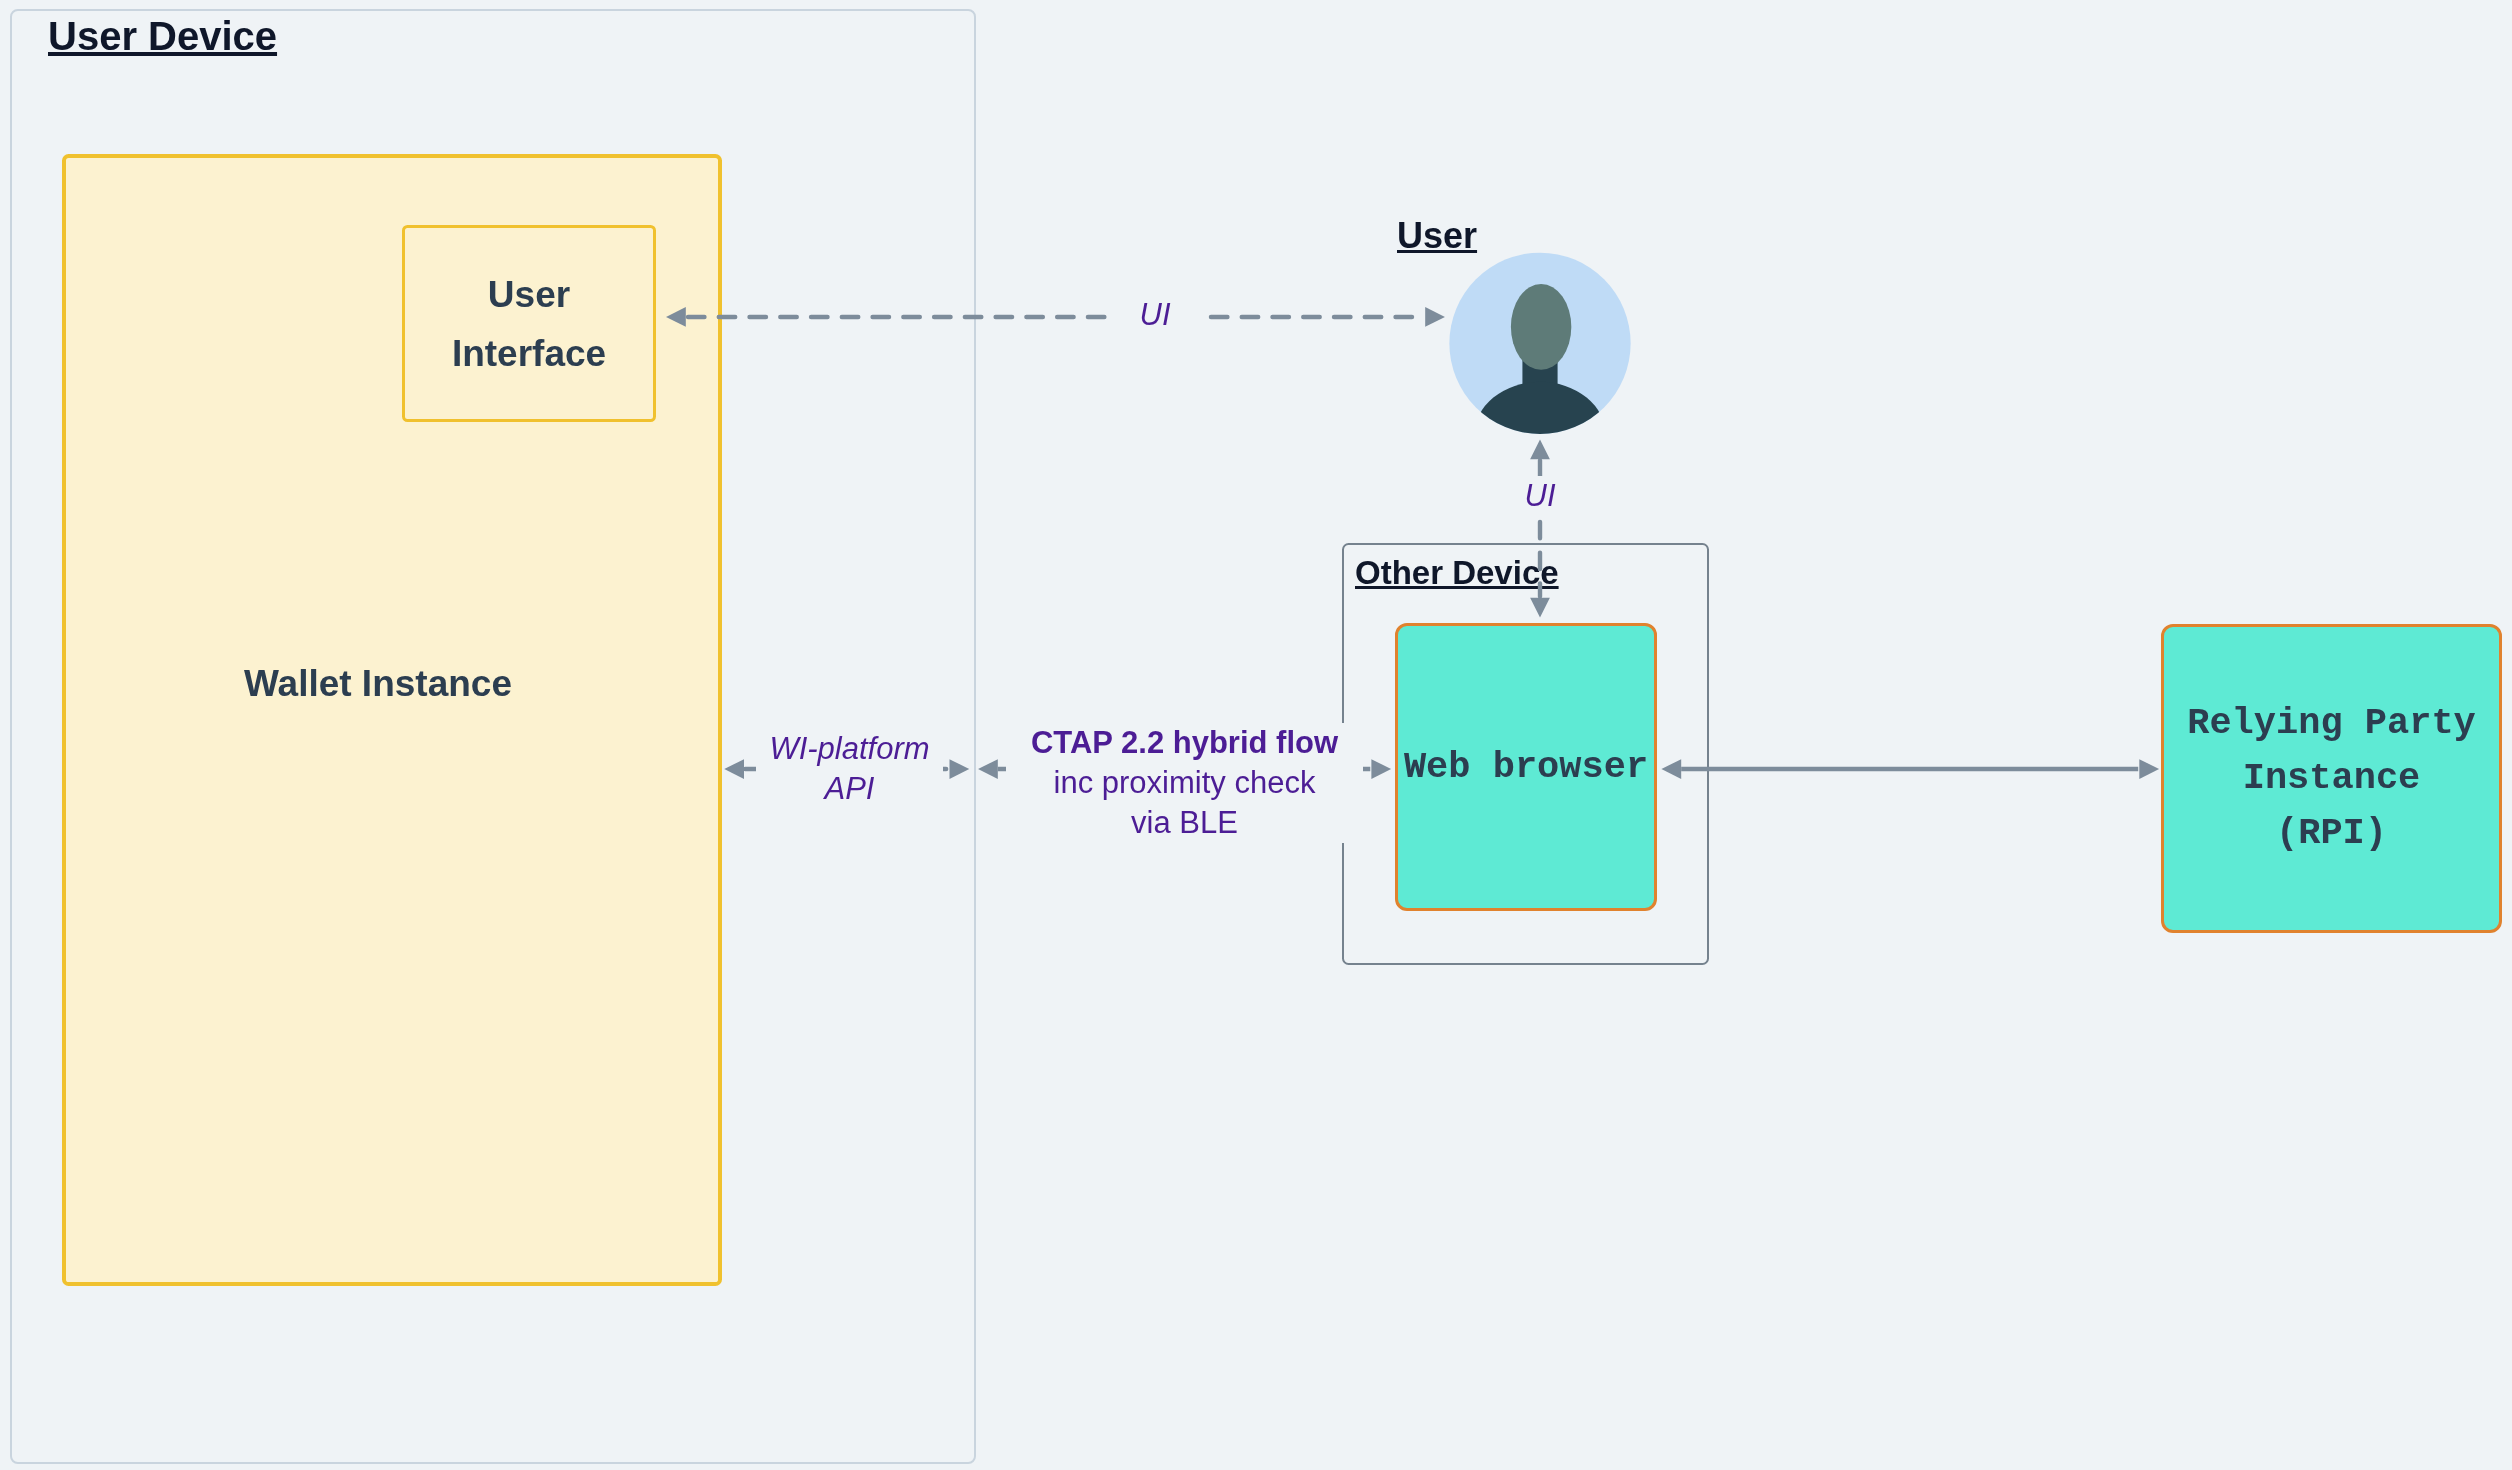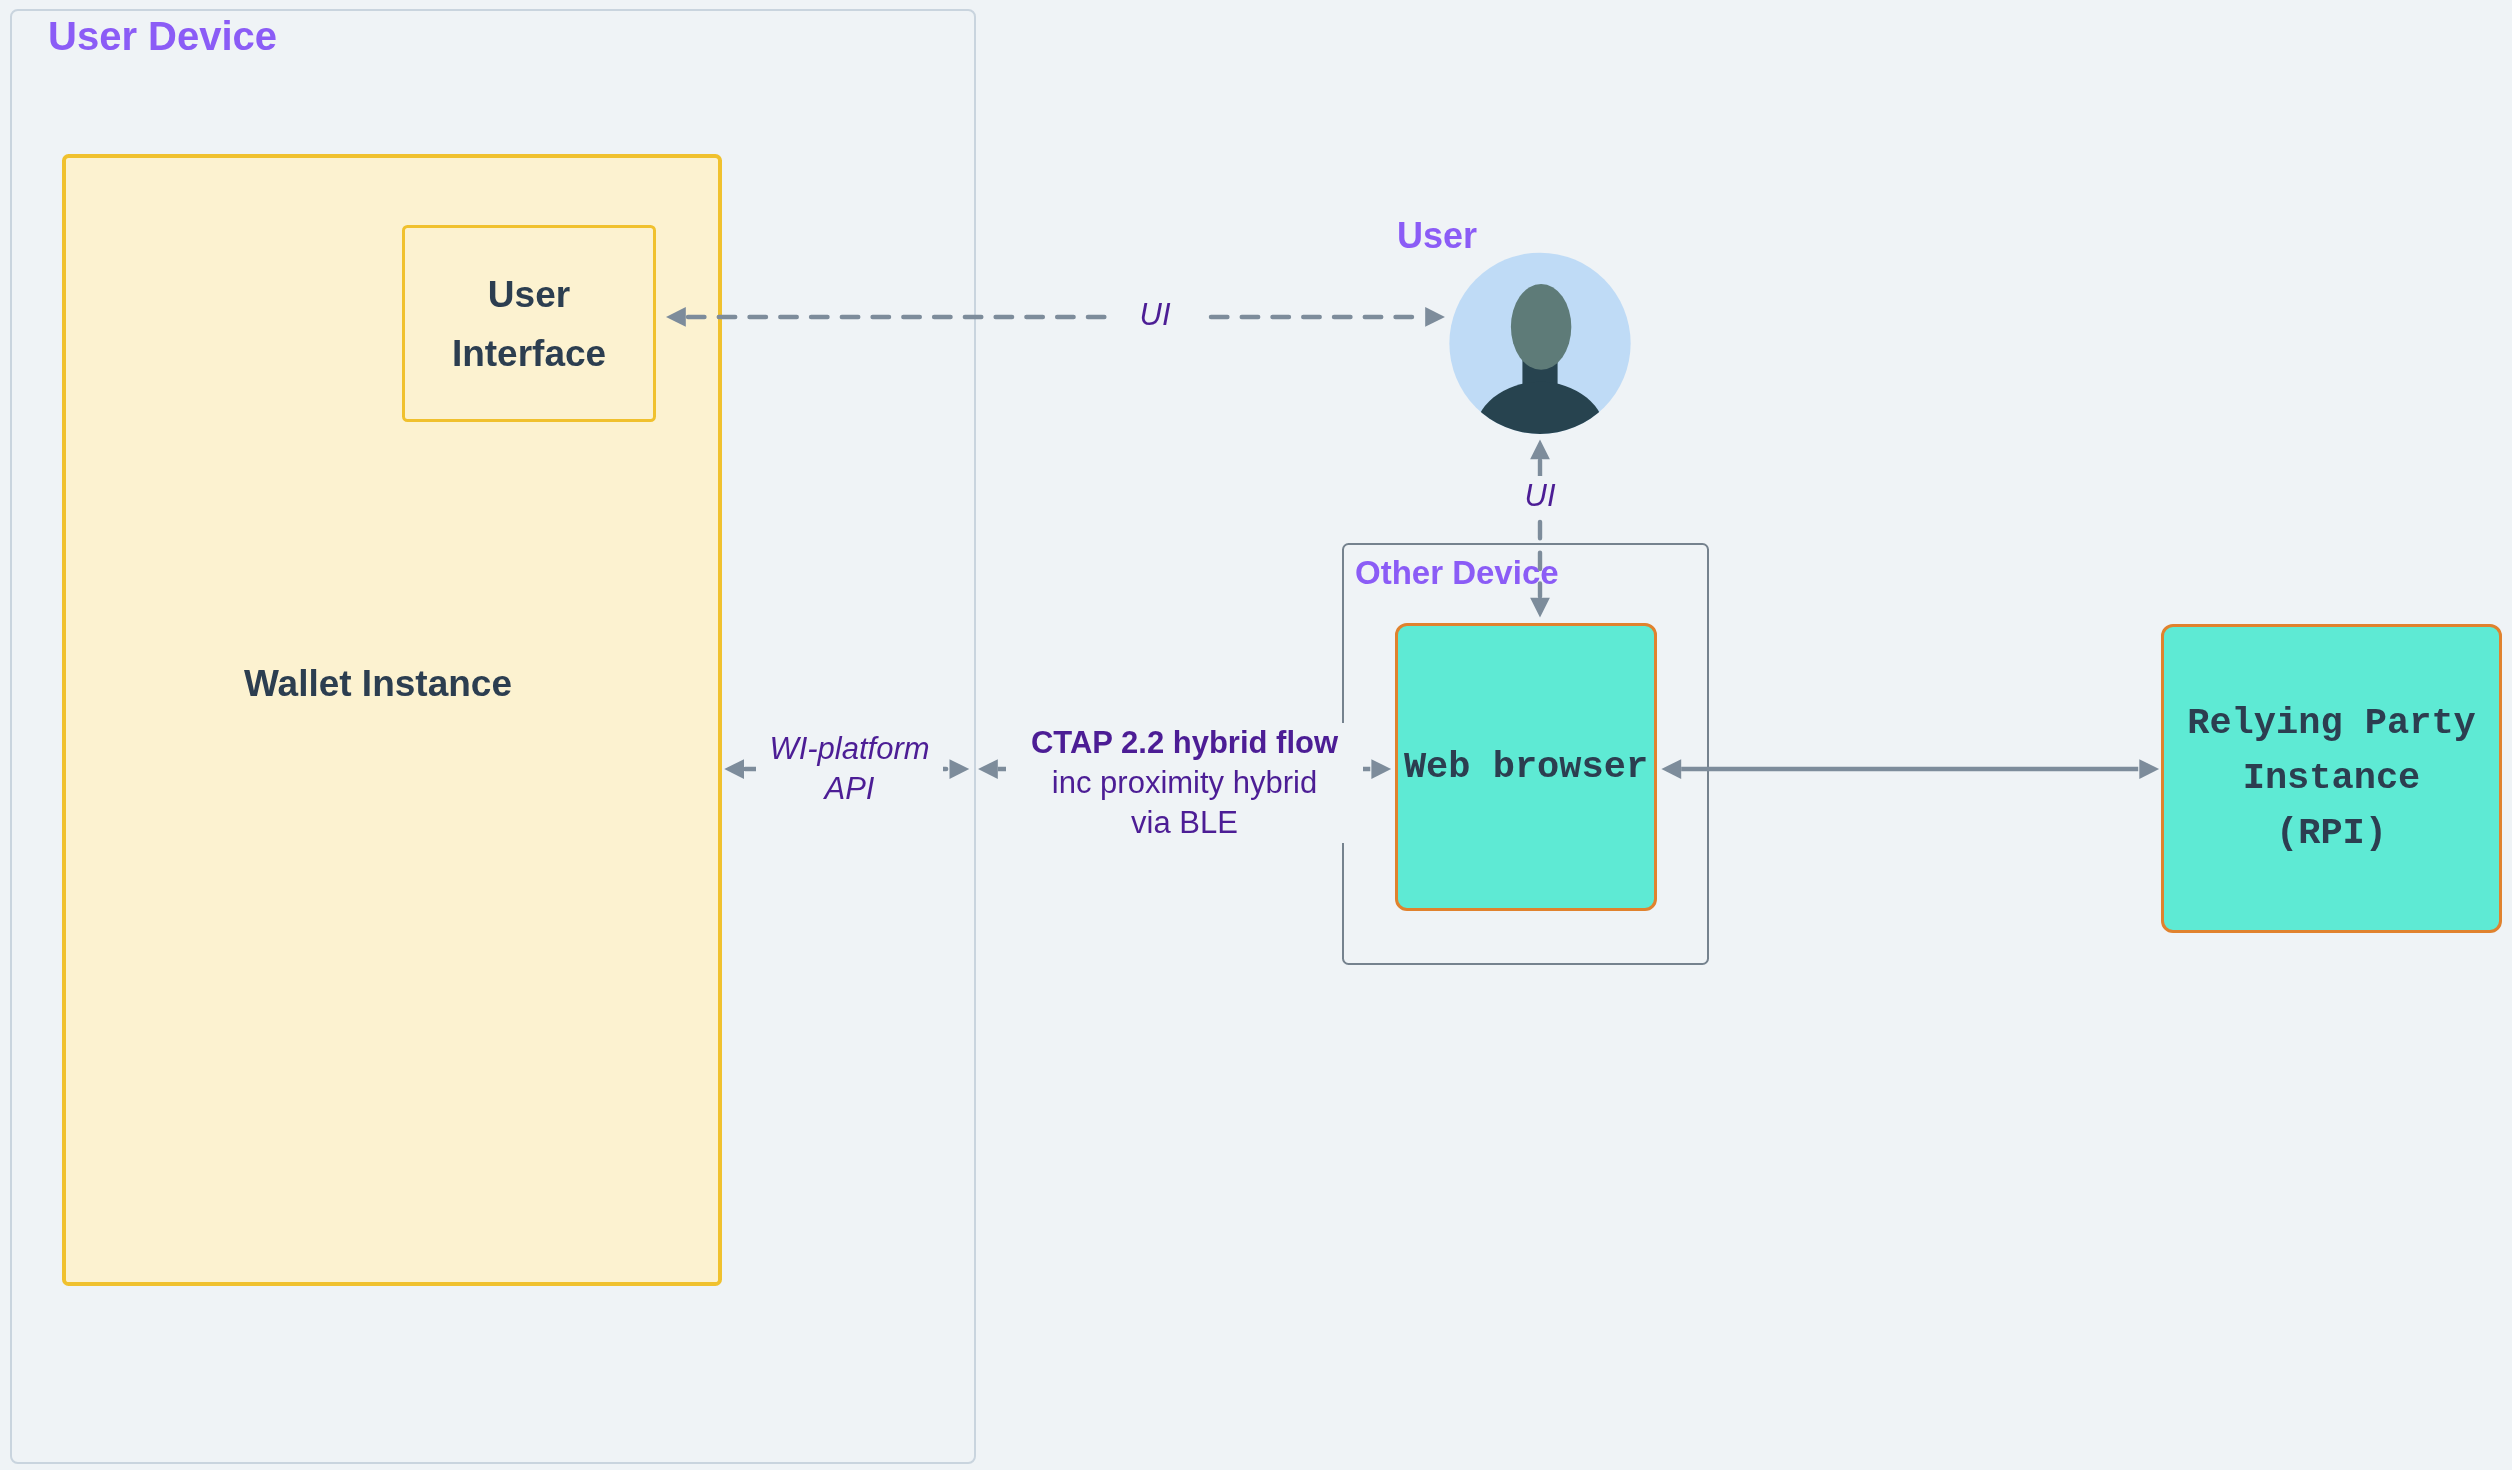--- a/index.html
+++ b/index.html
@@ -54,22 +54,23 @@
     display: flex;
     align-items: center;
     justify-content: center;
     font-family: Liberation Mono, monospace;
   }
 
   
   .container-title {
     position: absolute;
     font-weight: 700;
-    color: #8b5cf6;
+    color: #0f172a;
     white-space: nowrap;
+    text-decoration: underline;
   }
   .box-label {
     font-weight: 700;
     font-size: 37px;
     line-height: 57px;
     text-align: center;
     color: #2c3e50;
   }
   .rpi-label, .wallet-label { line-height: 55px; }
 
@@ -169,19 +170,19 @@
 
   <div class="arrow-label italic" style="left:1496px; top:476px; width:88px;">UI</div>
 
   <div class="arrow-label italic" style="left:756px; top:729px; width:187px;">
     <div>WI-platform</div>
     <div>API</div>
   </div>
 
   <div class="arrow-label" style="left:1006px; top:723px; width:357px;text-align:center;">
     <div class="bold">CTAP 2.2 hybrid flow</div>
-    <div>inc proximity hybrid</div>
+    <div>inc proximity check</div>
     <div>via BLE</div>
   </div>
 
 
 </div>
 
 
 </body></html>

